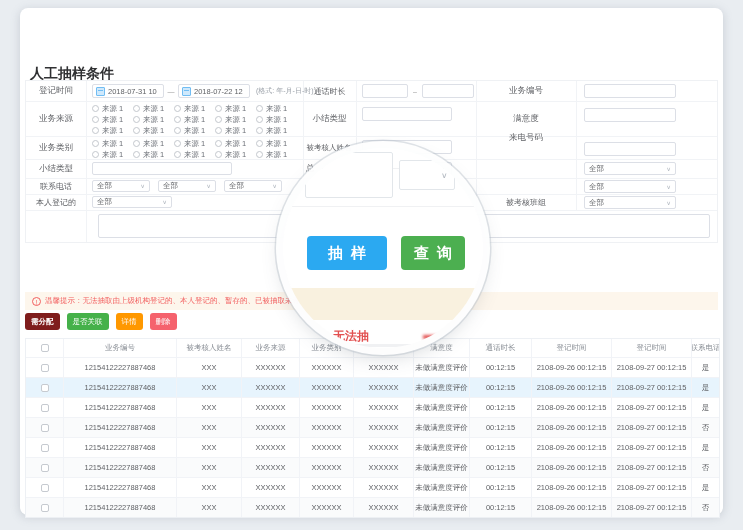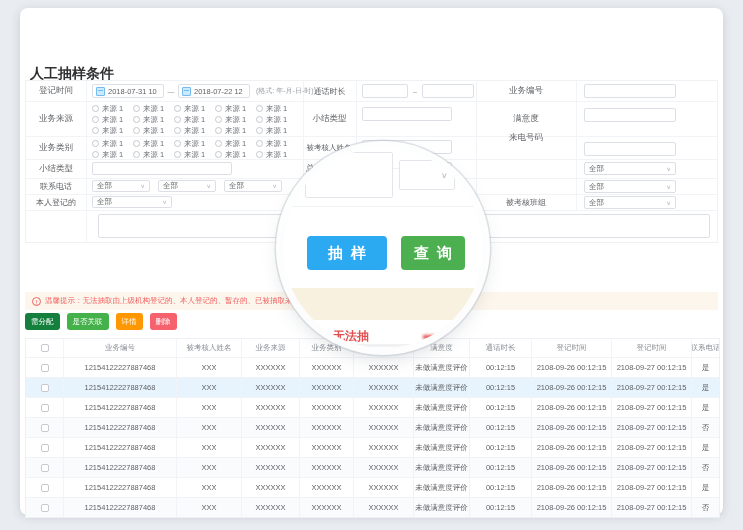--- a/index.html
+++ b/index.html
@@ -265,21 +265,21 @@
 
       <div class="inp" style="left:72px;top:133px;width:612px;height:24px"></div>
     </div>
 
     <div class="notice">
       <span class="ic">!</span>
       <span>温馨提示：无法抽取由上级机构登记的、本人登记的、暂存的、已被抽取未评分的业务记录，如果</span>
     </div>
 
     <div class="actions" id="actions">
-        <div class="abtn" style="background: #15803d;">需分配</div>
+        <div class="abtn" style="background: #7f1d1d; font-weight: bold;">需分配</div>
         <div class="abtn" style="background: rgb(69, 177, 74);">是否关联</div>
         <div class="abtn" style="background: rgb(255, 152, 0);">详情</div>
         <div class="abtn" style="background: rgb(245, 98, 109);">删除</div>
       </div>
 
     <div class="dtable" id="dtable">
         <div class="trow thead">
           <div class="tcell" style="width: 37px;">
             <span class="cb"></span>
           </div>

